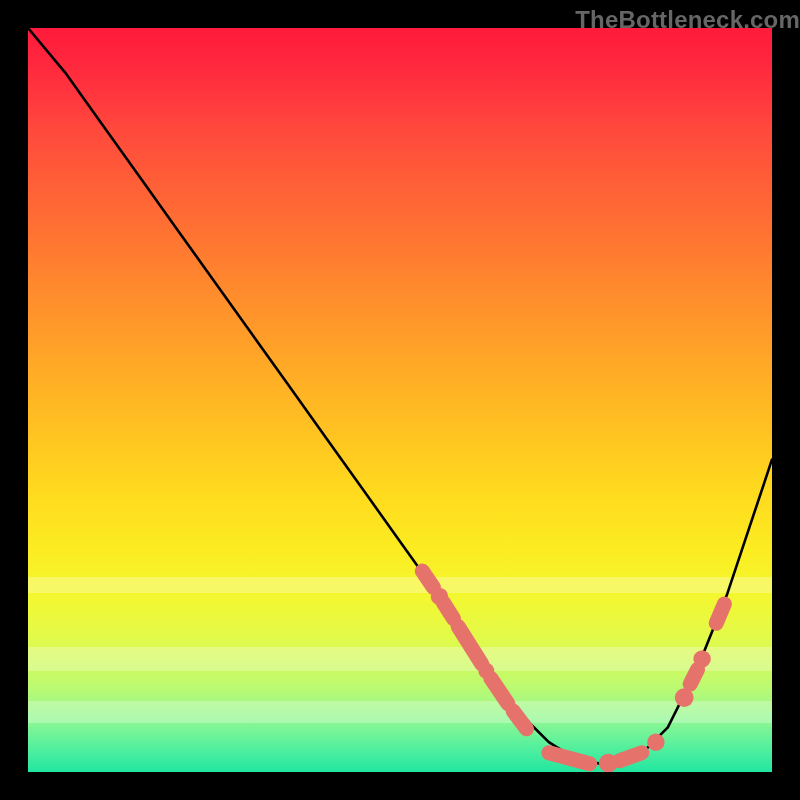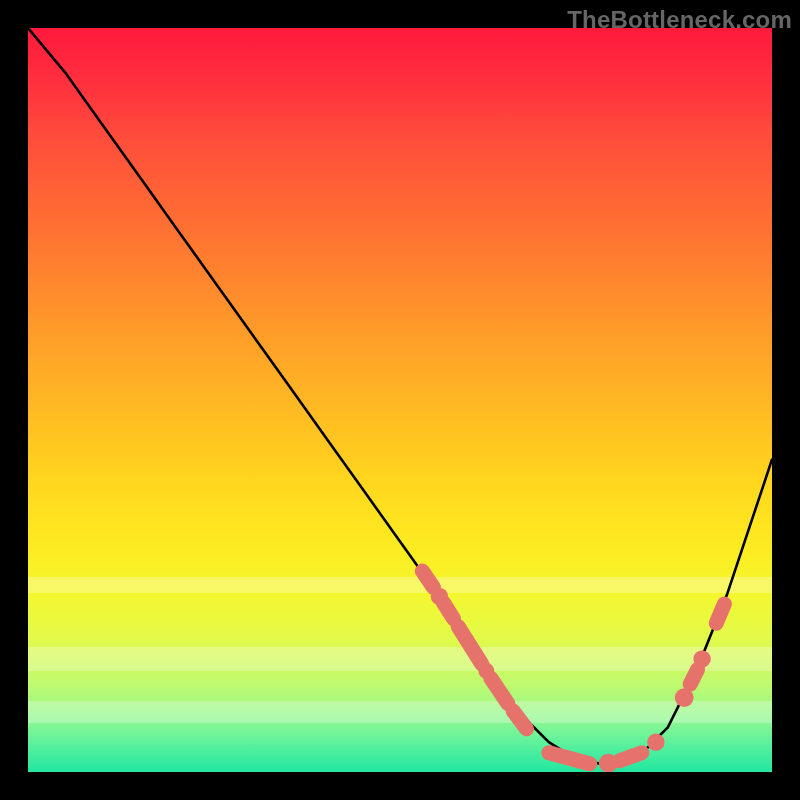--- a/index.html
+++ b/index.html
@@ -1,21 +1,21 @@
 <!DOCTYPE html>
 <html><head>
 <meta charset="utf-8">
 <style>
   * { margin: 0; padding: 0; box-sizing: border-box; }
   html, body { width: 800px; height: 800px; background: #000; overflow: hidden; }
   .wrapper { position: relative; width: 800px; height: 800px; background: #000; }
   .watermark {
     position: absolute;
     top: 6px;
-    right: 8px;
+    right: 0;
     color: #666;
     font-family: Arial, Helvetica, sans-serif;
     font-size: 24px;
     font-weight: bold;
     letter-spacing: 0.2px;
     z-index: 5;
   }
   .plot {
     position: absolute;
     left: 28px;

